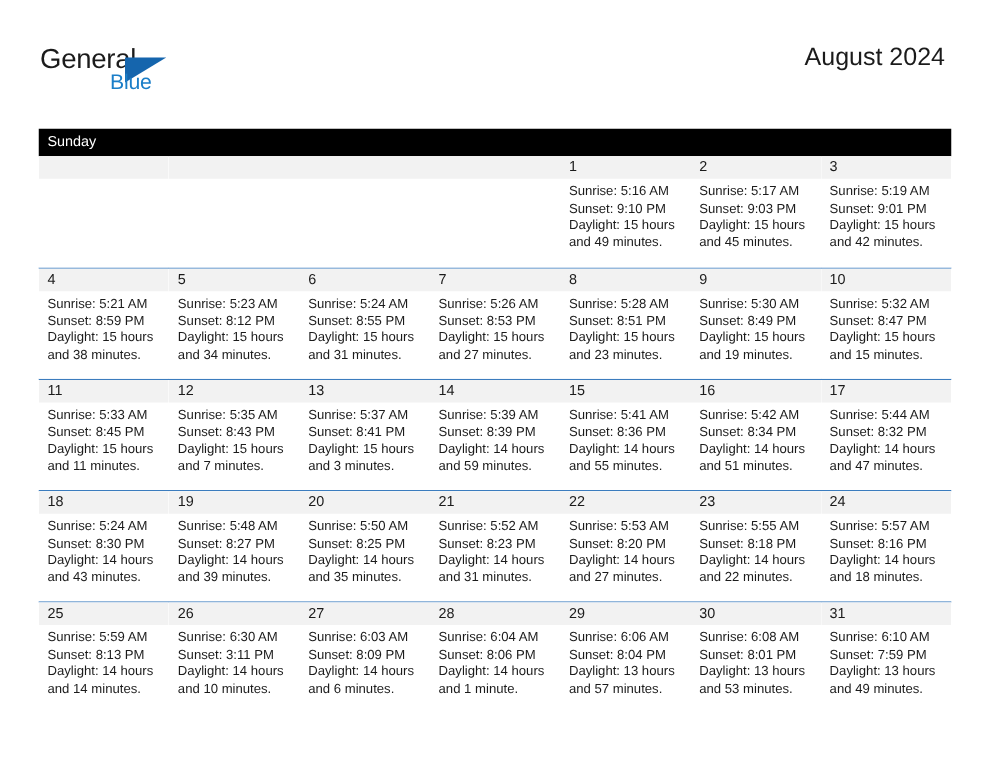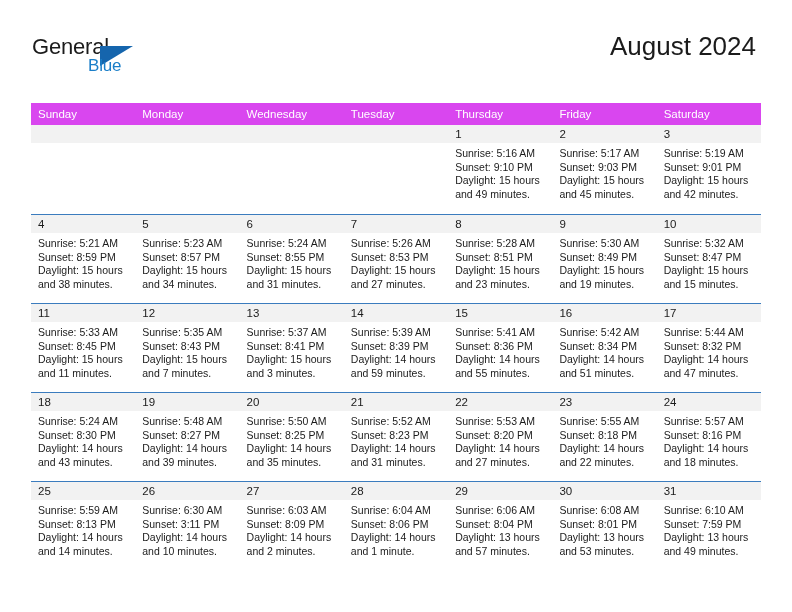--- a/index.html
+++ b/index.html
@@ -65,21 +65,21 @@
     border-bottom: 20px solid transparent;
   }
 
   .title-block {
     position: absolute;
     right: 36px;
     top: 28px;
     text-align: right;
   }
   .cal-title {
-    font-size: 26px;
+    font-size: 20px;
     font-weight: normal;
     color: #1b1b1b;
     line-height: 36px;
     white-space: nowrap;
   }
   .cal-subtitle {
     margin-top: 8px;
     font-size: 14.5px;
     color: #1b1b1b;
     line-height: 18px;
@@ -88,22 +88,23 @@
 
   
   .calendar {
     position: absolute;
     left: 31px;
     top: 103px;
     width: 730px;
   }
   .weekday-row {
     display: flex;
-    background: #d946ef;
+    background: #000000;
     height: 22px;
+    flex-direction: column;
   }
   .weekday {
     flex: 1 1 0;
     color: #ffffff;
     font-size: 11.5px;
     line-height: 22px;
     padding-left: 7px;
     box-sizing: border-box;
     white-space: nowrap;
   }
@@ -219,21 +220,21 @@
               <div>Sunrise: 5:21 AM</div>
               <div>Sunset: 8:59 PM</div>
               <div>Daylight: 15 hours</div>
               <div>and 38 minutes.</div>
             </div>
           </div>
           <div class="day-cell">
             <div class="day-num-band">5</div>
             <div class="day-body">
               <div>Sunrise: 5:23 AM</div>
-              <div>Sunset: 8:57 PM</div>
+              <div>Sunset: 8:12 PM</div>
               <div>Daylight: 15 hours</div>
               <div>and 34 minutes.</div>
             </div>
           </div>
           <div class="day-cell">
             <div class="day-num-band">6</div>
             <div class="day-body">
               <div>Sunrise: 5:24 AM</div>
               <div>Sunset: 8:55 PM</div>
               <div>Daylight: 15 hours</div>
@@ -425,21 +426,21 @@
               <div>Daylight: 14 hours</div>
               <div>and 10 minutes.</div>
             </div>
           </div>
           <div class="day-cell">
             <div class="day-num-band">27</div>
             <div class="day-body">
               <div>Sunrise: 6:03 AM</div>
               <div>Sunset: 8:09 PM</div>
               <div>Daylight: 14 hours</div>
-              <div>and 2 minutes.</div>
+              <div>and 6 minutes.</div>
             </div>
           </div>
           <div class="day-cell">
             <div class="day-num-band">28</div>
             <div class="day-body">
               <div>Sunrise: 6:04 AM</div>
               <div>Sunset: 8:06 PM</div>
               <div>Daylight: 14 hours</div>
               <div>and 1 minute.</div>
             </div>

